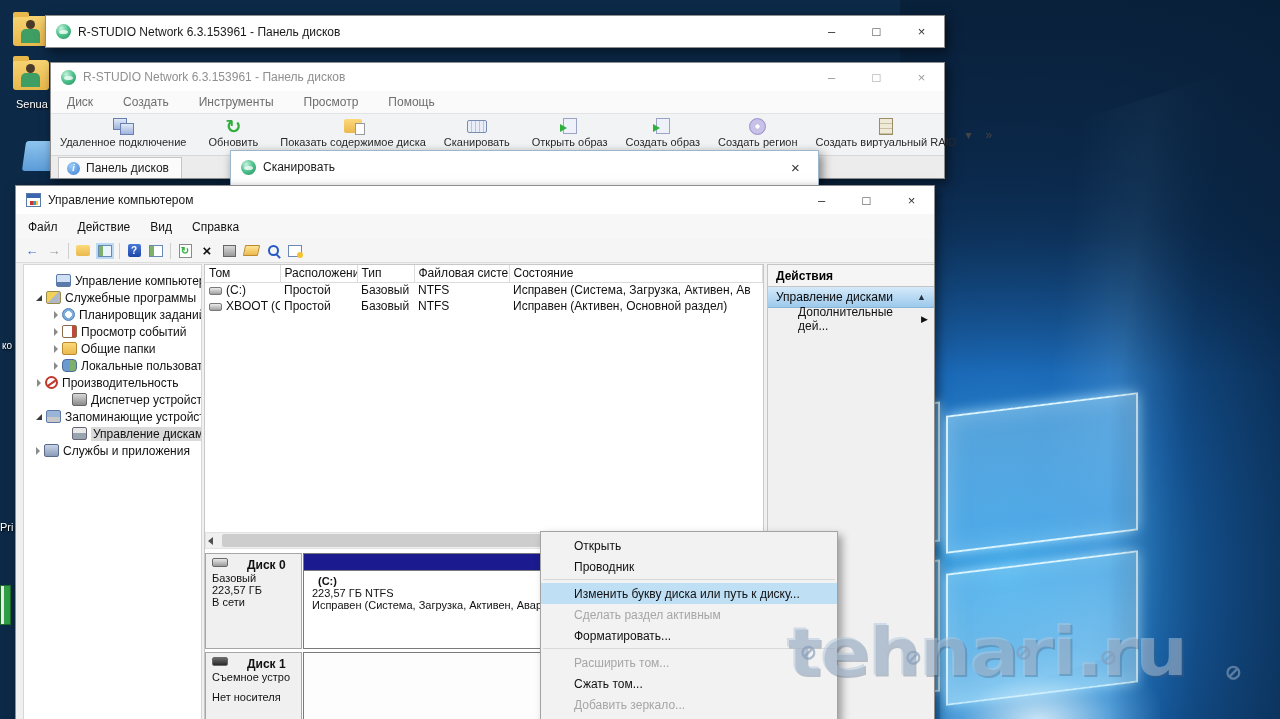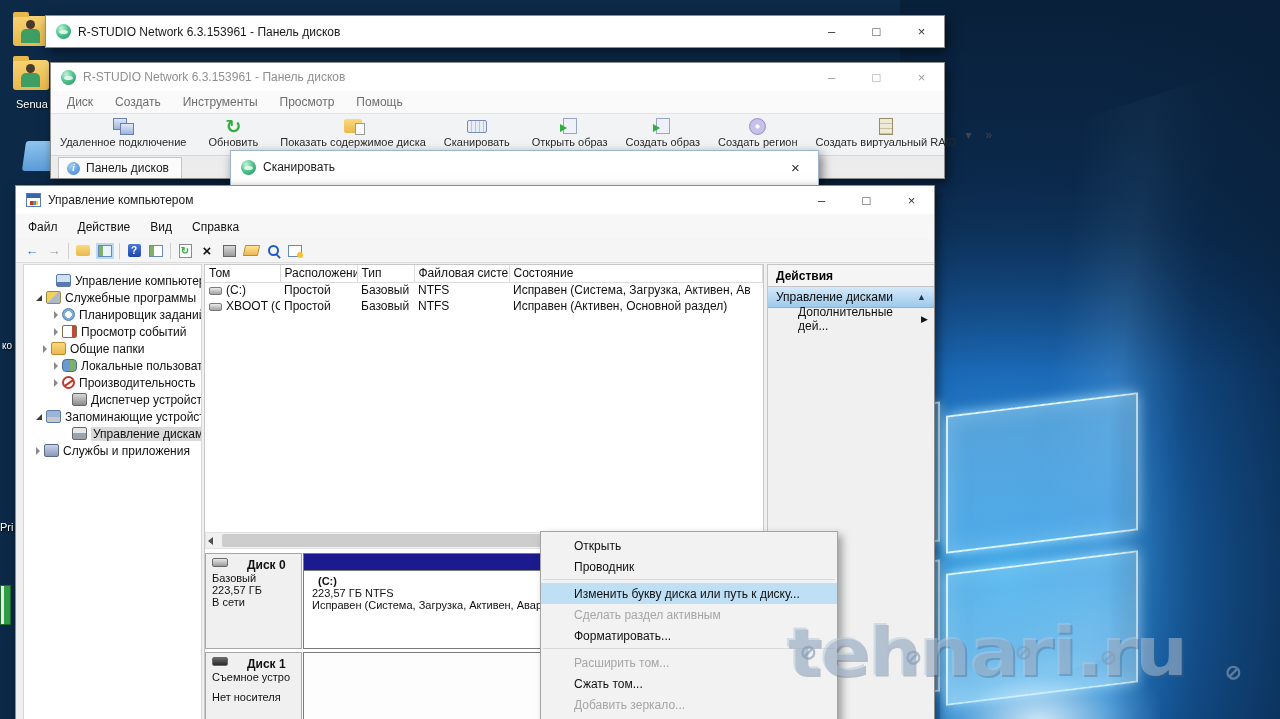--- a/index.html
+++ b/index.html
@@ -54,21 +54,21 @@
 .wbtn { width:45px; display:flex; align-items:center; justify-content:center; font-size:13px; color:#333; }
 .wbtn.gray { color:#9a9a9a; }
 .appicon-orb { width:15px; height:15px; border-radius:50%;
   background: radial-gradient(circle at 35% 30%, #c8f2df 0%, #52c48f 45%, #1f8a5c 100%); position:relative; flex:none; }
 .appicon-orb::after { content:""; position:absolute; left:3px; top:6px; width:9px; height:4px; border-radius:50%; background:rgba(255,255,255,.75); }
 .mmc-icon { width:15px; height:14px; background:#fff; border:1px solid #5a7aa8; position:relative; flex:none; }
 .mmc-icon::before { content:""; position:absolute; left:0; top:0; right:0; height:4px; background:#3a63b0; }
 .mmc-icon::after { content:""; position:absolute; left:3px; top:7px; width:8px; height:4px; background:linear-gradient(90deg,#c33 0 3px, #39c 3px 6px, #fc3 6px); }
 
 
-.rs-menu { display:flex; gap:22px; padding:4px 0 4px 16px; font-size:12px; color:#6e6e6e; background:#fafafa; }
+.rs-menu { display:flex; gap:30px; padding:4px 0 4px 16px; font-size:12px; color:#6e6e6e; background:#fafafa; }
 .rs-toolbar { display:flex; align-items:stretch; background:#f2f3f4; border-top:1px solid #e3e3e3; height:42px; }
 .rtool { display:flex; flex-direction:column; align-items:center; justify-content:flex-start; padding:2px 9px 0; font-size:11px; color:#2a2a2a; white-space:nowrap; }
 .rtool .ric { height:20px; display:flex; align-items:center; }
 .sep-v { width:1px; background:#dcdcdc; margin:3px 2px; }
 .ric-remote { width:20px; height:16px; position:relative; }
 .ric-remote::before, .ric-remote::after { content:""; position:absolute; width:12px; height:10px; border:1px solid #6a7fae; background:linear-gradient(180deg,#dfe8f8,#9fb4dd); }
 .ric-remote::before { left:0; top:0; } .ric-remote::after { left:7px; top:5px; }
 .ric-refresh { color:#2faf3c; font-size:19px; font-weight:bold; font-family:"DejaVu Sans",sans-serif; line-height:18px; }
 .ric-folderpage { width:18px; height:14px; background:linear-gradient(180deg,#fcd97a,#eab94f); border-radius:2px; position:relative; }
 .ric-folderpage::after { content:""; position:absolute; right:-3px; bottom:-2px; width:8px; height:10px; background:#fff; border:1px solid #9a9a9a; }
@@ -358,31 +358,31 @@
       <div class="tree-row" style="padding-left:30px;">
         <span class="chev-c"></span>
         <span class="tic tic-scheduler"></span>
         <span class="tl">Планировщик заданий</span>
       </div>
       <div class="tree-row" style="padding-left:30px;">
         <span class="chev-c"></span>
         <span class="tic tic-events"></span>
         <span class="tl">Просмотр событий</span>
       </div>
-      <div class="tree-row" style="padding-left:19px;">
+      <div class="tree-row" style="padding-left:30px;">
         <span class="chev-c"></span>
         <span class="tic tic-shared"></span>
         <span class="tl">Общие папки</span>
       </div>
       <div class="tree-row" style="padding-left:30px;">
         <span class="chev-c"></span>
         <span class="tic tic-users"></span>
         <span class="tl">Локальные пользовате</span>
       </div>
-      <div class="tree-row" style="padding-left:30px;">
+      <div class="tree-row" style="padding-left:13px;">
         <span class="chev-c"></span>
         <span class="tic tic-perf"></span>
         <span class="tl">Производительность</span>
       </div>
       <div class="tree-row" style="padding-left:44px;">
         <span class="tic tic-device"></span>
         <span class="tl">Диспетчер устройств</span>
       </div>
       <div class="tree-row" style="padding-left:12px;">
         <span class="chev-e"></span>

